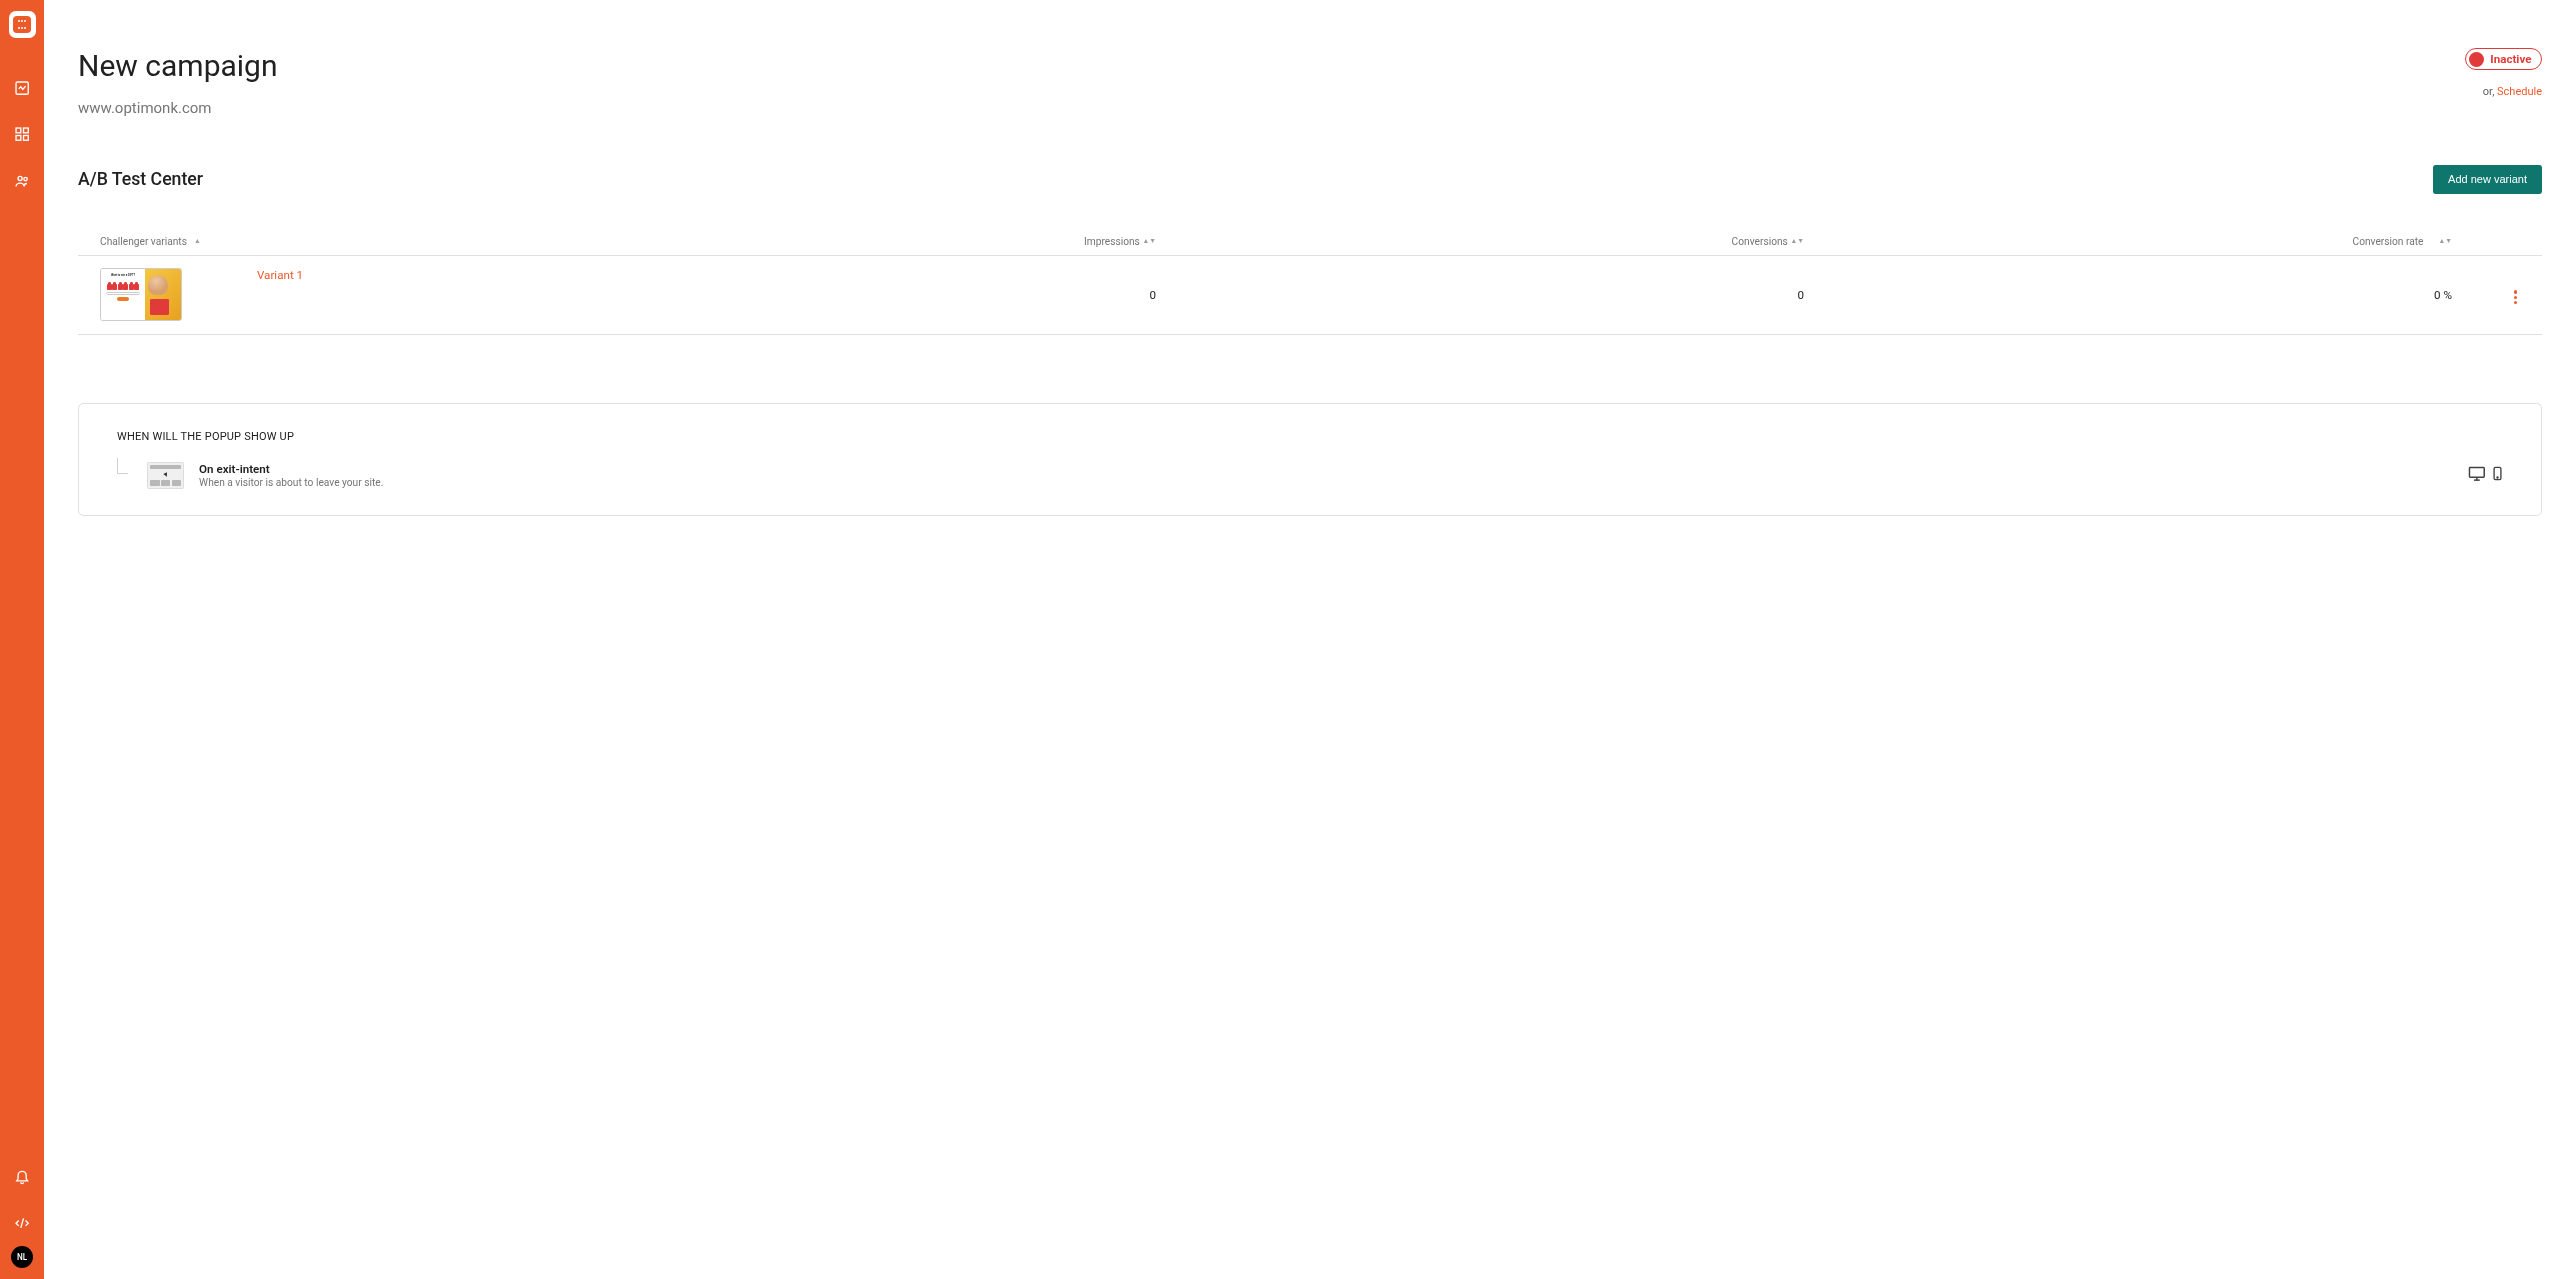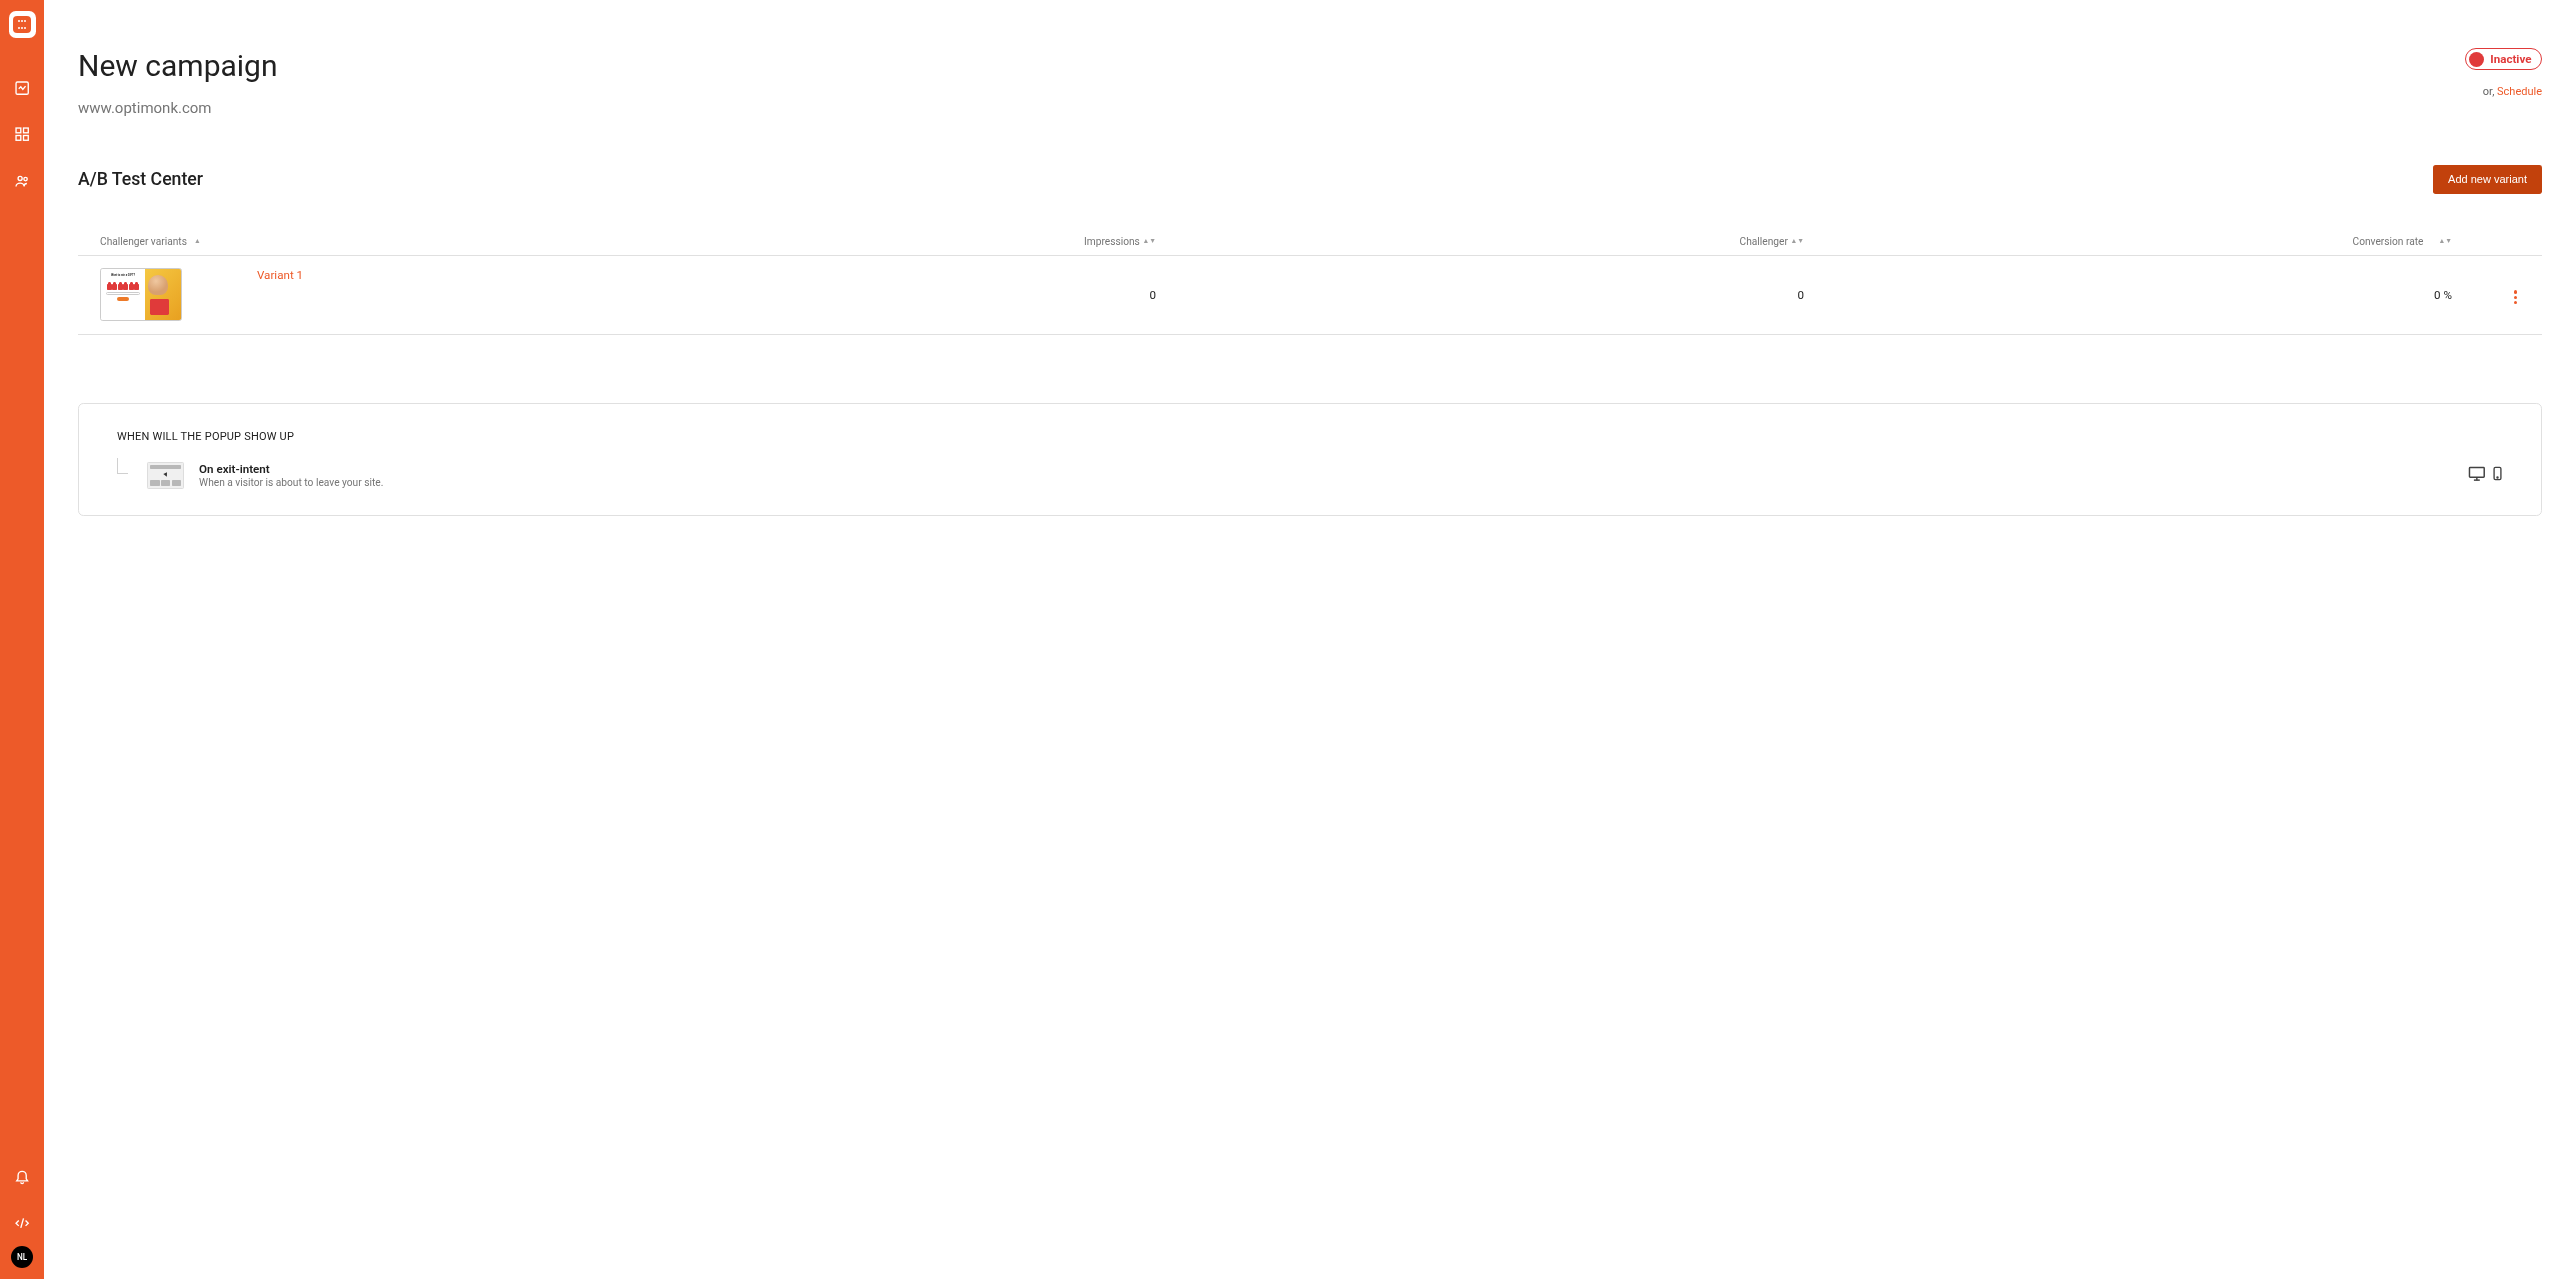--- a/index.html
+++ b/index.html
@@ -136,21 +136,21 @@
       justify-content: space-between;
       align-items: center;
       margin-bottom: 34px;
     }
     .section-title {
       font-size: 17.7px;
       font-weight: 500;
       color: #212121;
     }
     .btn-primary {
-      background: #c2410c;
+      background: #0f766e;
       color: #fff;
       border: none;
       padding: 8.2px 15px;
       font-size: 11px;
       font-weight: 500;
       border-radius: 2.7px;
       cursor: pointer;
     }
     .table {
       width: 100%;
@@ -400,21 +400,21 @@
       <div class="table-header-row">
         <div class="col-variant">
           <span>Challenger variants</span>
           <span class="sort-icon">▲</span>
         </div>
         <div class="col-impressions">
           <span>Impressions</span>
           <span class="sort-icon">▲▼</span>
         </div>
         <div class="col-conversions">
-          <span>Challenger</span>
+          <span>Conversions</span>
           <span class="sort-icon">▲▼</span>
         </div>
         <div class="col-rate">
           <span>Conversion rate</span>
           <span class="sort-icon">▲▼</span>
         </div>
         <div class="col-actions"></div>
       </div>
 
       <div class="table-row">

